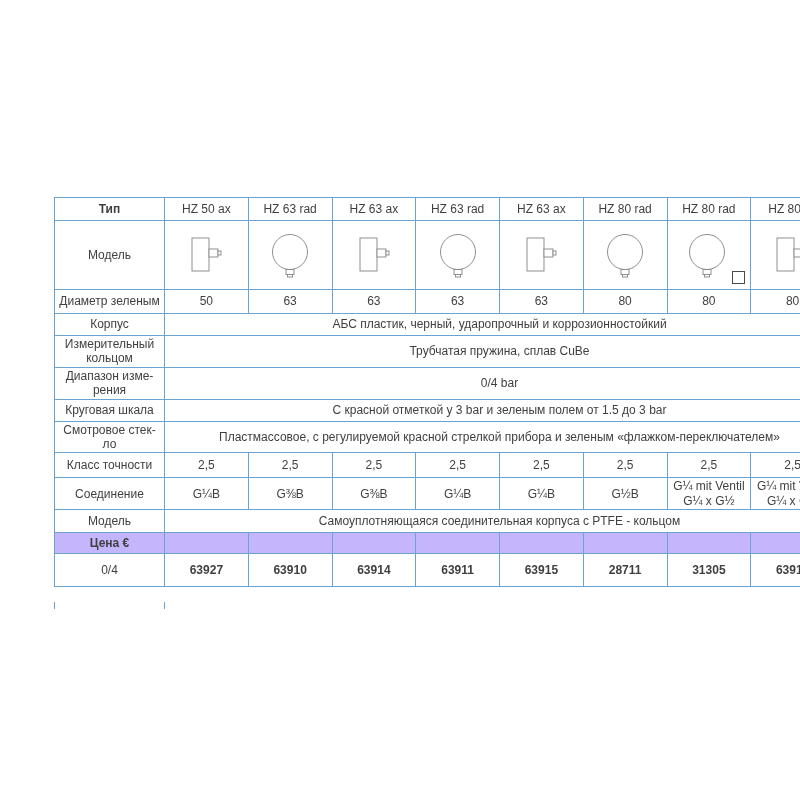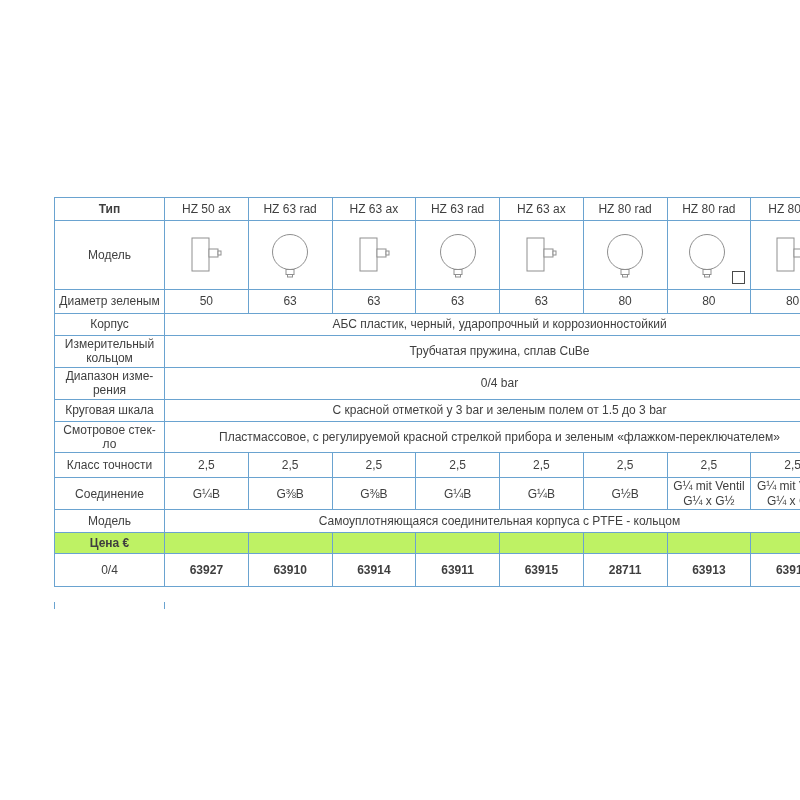--- a/index.html
+++ b/index.html
@@ -40,21 +40,21 @@
     padding-right: 2px;
     font-size: 11.8px;
     color: #3d4f63;
   }
   td.strong {
     font-weight: bold;
     color: #1b2735;
     font-size: 12.3px;
   }
   tr.price-row td {
-    background: #bef264;
+    background: #c4b5fd;
   }
   td.artnum {
     font-weight: bold;
     color: #1280c4;
     font-size: 12.5px;
   }
   td.model-cell {
     position: relative;
     padding: 0;
   }
@@ -250,21 +250,21 @@
     </tr>
 
     <tr style="height:33px">
       <td class="label">0/4</td>
       <td class="artnum">63927</td>
       <td class="artnum">63910</td>
       <td class="artnum">63914</td>
       <td class="artnum">63911</td>
       <td class="artnum">63915</td>
       <td class="artnum">28711</td>
-      <td class="artnum">63913</td>
+      <td class="artnum">31305</td>
       <td class="artnum">63919</td>
     </tr>
   </tbody>
     </table>
 
   <div class="table-stub-left"></div>
   <div class="table-stub-mid"></div>
 </div>
 
 </body></html>

